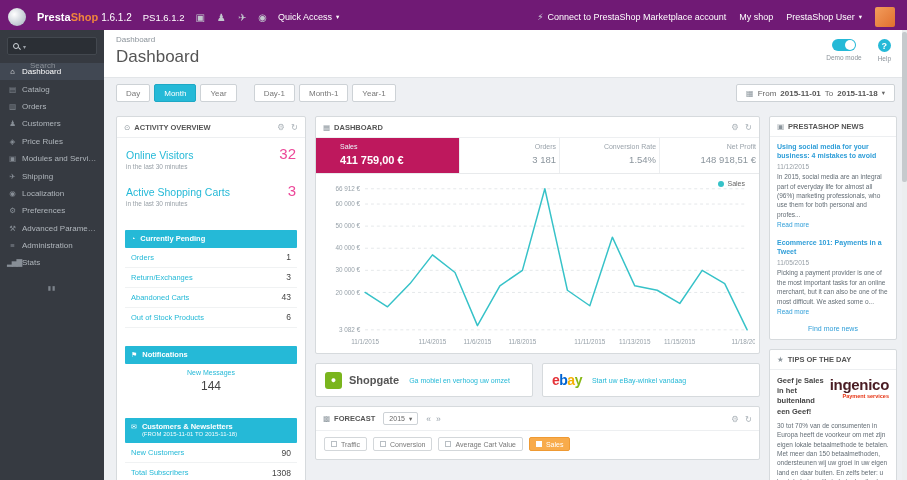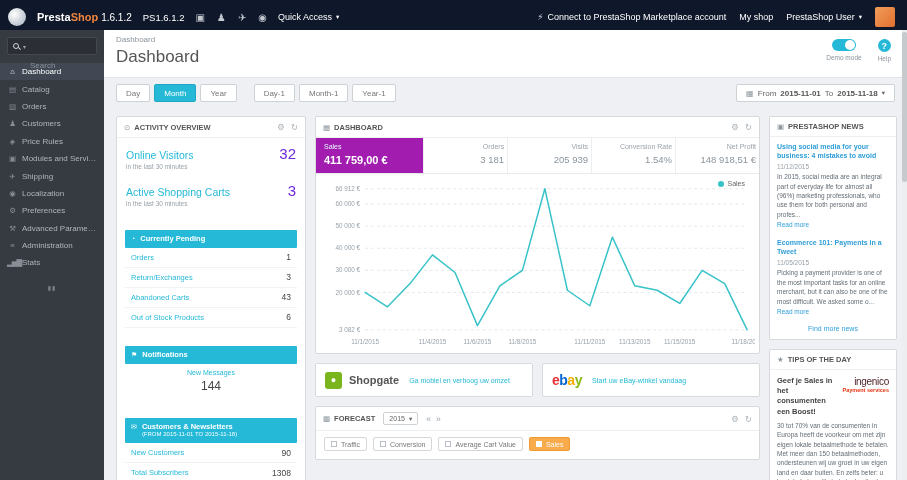--- a/index.html
+++ b/index.html
@@ -2,21 +2,21 @@
 <html><head>
 <meta charset="utf-8">
 <style>
   *{box-sizing:border-box;margin:0;padding:0;}
   html,body{width:907px;height:480px;}
   body{font-family:"Liberation Sans","DejaVu Sans",sans-serif;background:#eef0f3;color:#444;overflow:hidden;position:relative;font-size:9px;}
   a{text-decoration:none;cursor:pointer;}
   button{font-family:inherit;cursor:pointer;}
 
   
-  .topbar{position:absolute;top:0;left:0;right:0;height:30px;background:#0f172a;display:flex;align-items:center;justify-content:space-between;padding:4px 12px 0 8px;z-index:20;}
+  .topbar{position:absolute;top:0;left:0;right:0;height:30px;background:#701a75;display:flex;align-items:center;justify-content:space-between;padding:4px 12px 0 8px;z-index:20;}
   .tb-left{display:flex;align-items:center;gap:11px;}
   .logo-circle{width:18px;height:18px;border-radius:50%;background:radial-gradient(circle at 35% 35%,#ffffff,#b9c2cc 75%);display:inline-block;flex:none;}
   .brand{color:#fff;font-size:11px;font-weight:bold;white-space:nowrap;}
   .brand-accent{color:#f0853c;}
   .brand-ver{font-weight:normal;font-size:10px;margin-left:3px;}
   .tb-badge{color:#fff;font-size:9.5px;}
   .tb-icons{display:flex;gap:12px;color:#c3c8ce;font-size:10px;}
   .tb-icons span{cursor:pointer;}
   .tb-quick{background:none;border:none;color:#fff;font-size:9px;display:flex;gap:4px;align-items:center;}
   .caret{font-size:6.5px;}
@@ -67,42 +67,42 @@
   .col-side{width:128px;flex:none;}
   .panel{background:#fff;border:1px solid #d6dadd;border-radius:2px;margin-bottom:9px;}
   .panel-header{display:flex;align-items:center;gap:4px;padding:5px 7px;border-bottom:1px solid #edeff1;color:#555;font-size:7.5px;font-weight:bold;}
   .ph-icon{color:#8b959c;font-weight:normal;font-size:7.5px;}
   .ph-tools{margin-left:auto;display:flex;gap:6px;color:#aab2b8;font-size:8.5px;font-weight:normal;}
   .ph-tools span{cursor:pointer;}
 
   
   .metric{padding:7px 9px 0;display:flex;justify-content:space-between;align-items:baseline;}
   .metric-label{color:#25b9d7;font-size:10.5px;}
-  .metric-value{color:#6d28d9;font-size:15px;}
+  .metric-value{color:#ec4899;font-size:15px;}
   .metric-sub{padding:1px 9px 5px;color:#98a0a7;font-size:6.5px;}
   .asection{margin:18px 8px 8px;}
   .asection-header{background:#25b9d7;color:#fff;font-size:7.5px;font-weight:bold;padding:4px 6px;display:flex;gap:5px;align-items:flex-start;border-radius:1px;line-height:1.3;}
   .ash-icon{font-weight:normal;font-size:7px;}
   .ash-sub{display:block;font-size:6px;font-weight:normal;opacity:.95;}
   .srow{display:flex;justify-content:space-between;align-items:center;padding:4.5px 6px;border-bottom:1px solid #f0f2f3;font-size:7.5px;cursor:pointer;}
   .srow-label{color:#25b9d7;}
   .srow-value{color:#444;font-size:8.5px;}
   .notif-grid{display:flex;}
   .notif-cell{flex:1;text-align:center;padding:5px 4px 7px;cursor:pointer;}
   .notif-cell + .notif-cell{border-left:1px solid #f0f2f3;}
   .notif-label{color:#25b9d7;font-size:7px;}
   .notif-value{color:#444;font-size:12px;margin-top:3px;}
 
   
   .kpi-strip{display:flex;align-items:stretch;border-bottom:1px solid #e8eaec;}
   .kpi{flex:1;text-align:right;padding:5px 3px 7px;border-right:1px solid #eceef0;cursor:pointer;}
   .kpi:last-child{border-right:none;}
   .kpi-label{font-size:7px;color:#9aa3ab;}
   .kpi-value{font-size:9.5px;color:#8b959d;margin-top:4px;white-space:nowrap;}
-  .kpi.active{flex:1.25;background:#a21caf;text-align:left;padding-left:8px;}
+  .kpi.active{flex:1.25;background:#be185d;text-align:left;padding-left:24px;}
   .kpi.active .kpi-label{color:#eaf8fc;}
   .kpi.active .kpi-value{color:#fff;font-weight:bold;font-size:11px;}
   .chart-wrap{position:relative;padding:3px 4px 0;}
   .chart-legend{position:absolute;top:6px;right:14px;display:flex;gap:3px;align-items:center;font-size:7px;color:#666;cursor:pointer;}
   .legend-dot{width:6px;height:6px;border-radius:50%;display:inline-block;background:#36c2c8;}
   svg{display:block;width:100%;height:auto;}
   .grid{stroke:#e4e7e9;stroke-dasharray:3,3;stroke-width:1;}
   .ytick,.xtick{font-size:6.5px;fill:#98a2aa;}
   .sales-line{fill:none;stroke-width:1.5;stroke-linejoin:round;stroke-linecap:round;}
 
@@ -128,21 +128,21 @@
   
   .article{padding:5px 7px 4px;}
   .article-title{color:#2f9ed8;font-size:7px;font-weight:bold;line-height:1.3;display:block;}
   .article-date{color:#98a0a7;font-size:6.5px;margin:3px 0 2px;}
   .article-body{color:#636d75;font-size:6.5px;line-height:1.45;}
   .read-more{color:#2f9ed8;font-size:6.5px;display:inline-block;margin-top:2px;}
   .find-more{display:block;text-align:center;color:#2f9ed8;font-size:7px;padding:5px 0 7px;}
   .tips-top{display:flex;justify-content:space-between;gap:5px;padding:6px 7px 4px;}
   .tips-title{font-size:7.5px;font-weight:bold;color:#444;width:58px;line-height:1.35;}
   .ingenico{text-align:right;cursor:pointer;}
-  .ingenico-name{font-size:10px;font-weight:normal;color:#4a1d24;letter-spacing:-0.3px;}
+  .ingenico-name{font-size:15px;font-weight:bold;color:#4a1d24;letter-spacing:-0.3px;}
   .ingenico-sub{font-size:5.5px;color:#e63312;font-weight:bold;}
   .tips-body{padding:0 7px 8px;color:#636d75;font-size:6.5px;line-height:1.45;}
 
   
   .scrollbar{position:absolute;right:0;top:30px;bottom:0;width:5px;background:#eceeef;z-index:30;}
   .scroll-thumb{position:absolute;top:2px;right:0;width:5px;height:150px;background:#c6cacd;border-radius:2px;cursor:pointer;}
 </style>
 </head>
 <body>
 
@@ -363,24 +363,20 @@
         </span>
       </div>
       <div class="kpi-strip">
         <div class="kpi active">
             <div class="kpi-label">Sales</div>
             <div class="kpi-value">411 759,00 €</div>
           </div>
         <div class="kpi">
             <div class="kpi-label">Orders</div>
             <div class="kpi-value">3 181</div>
-          </div>
-        <div class="kpi">
-            <div class="kpi-label">Visits</div>
-            <div class="kpi-value">205 939</div>
           </div>
         <div class="kpi">
             <div class="kpi-label">Conversion Rate</div>
             <div class="kpi-value">1.54%</div>
           </div>
         <div class="kpi">
             <div class="kpi-label">Net Profit</div>
             <div class="kpi-value">148 918,51 €</div>
           </div>
       </div>
@@ -487,21 +483,21 @@
       </div>
       <a class="find-more">Find more news</a>
     </div>
 
     <div class="panel">
       <div class="panel-header">
         <span class="ph-icon">★</span>
         <span>TIPS OF THE DAY</span>
       </div>
       <div class="tips-top">
-        <div class="tips-title">Geef je Sales in het consumenten een Boost!</div>
+        <div class="tips-title">Geef je Sales in het buitenland een Geef!</div>
         <div class="ingenico">
           <div class="ingenico-name">ingenico</div>
           <div class="ingenico-sub">Payment services</div>
         </div>
       </div>
       <div class="tips-body">30 tot 70% van de consumenten in Europa heeft de voorkeur om met zijn eigen lokale betaalmethode te betalen. Met meer dan 150 betaalmethoden, ondersteunen wij uw groei in uw eigen land en daar buiten. En zelfs beter: u kunt de belangrijkste betaalmethoden activeren met een...</div>
     </div>
   </div>
 </div>
 

